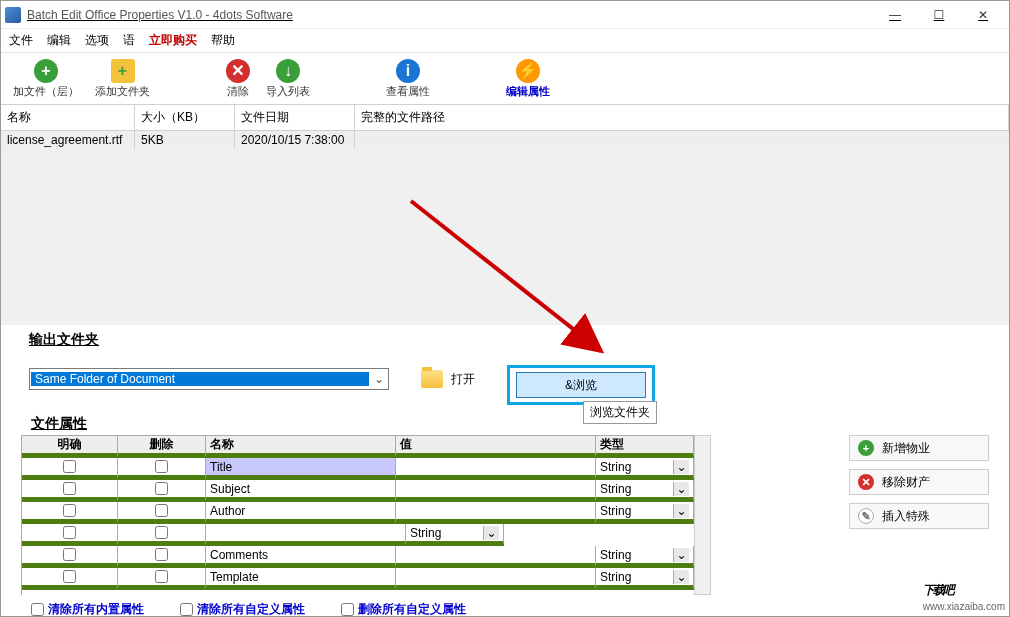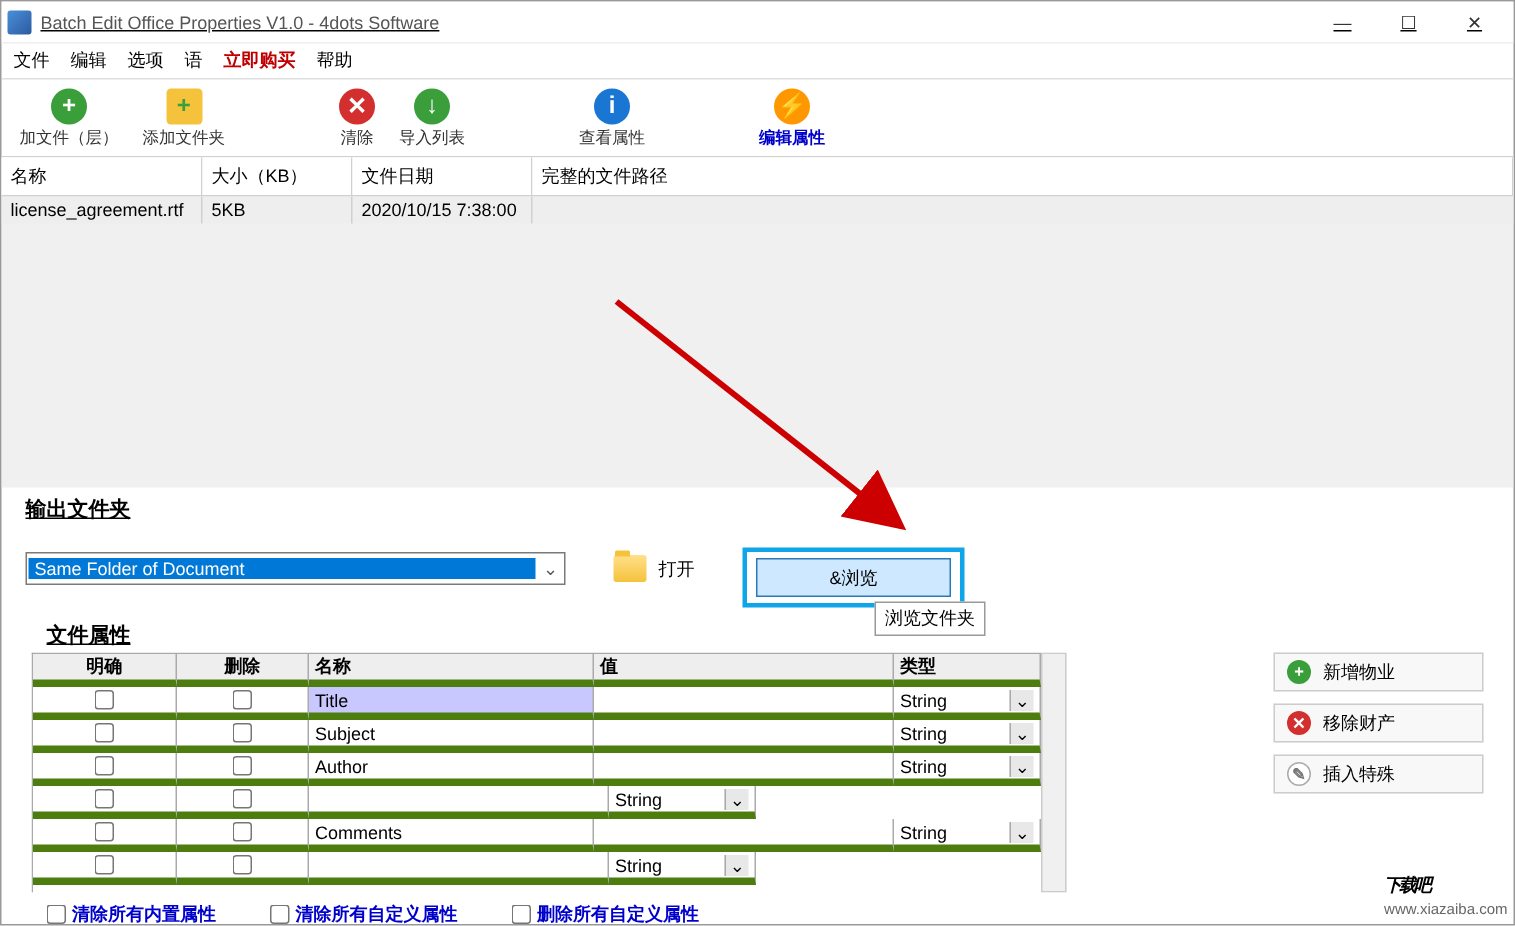--- a/index.html
+++ b/index.html
@@ -29,21 +29,21 @@
 .filelist-header { display: flex; background: #fff; border-bottom: 1px solid #d0d0d0; }
 .filelist-header .col { padding: 4px 6px; border-right: 1px solid #d0d0d0; background: #fff; }
 .filelist-row { display: flex; background: #eee; }
 .filelist-row .cell { padding: 2px 6px; border-right: 1px solid #d0d0d0; white-space: nowrap; overflow: hidden; }
 .col-name { width: 134px; }
 .col-size { width: 100px; }
 .col-date { width: 120px; }
 .col-path { flex: 1; }
 
 
-.output-section { padding: 6px 16px 4px; }
+.output-section { padding: 6px 28px 4px; }
 .section-label { font-size: 14px; font-weight: bold; text-decoration: underline; margin-bottom: 4px; }
 .output-row { display: flex; align-items: center; gap: 16px; }
 .combo { width: 360px; height: 22px; border: 1px solid #7a7a7a; background: #fff; display: flex; align-items: center; }
 .combo .sel { flex: 1; padding: 0 4px; background: #0078d7; color: #fff; margin: 1px; }
 .combo .arrow { width: 18px; text-align: center; color: #555; }
 .open-btn { display: flex; align-items: center; gap: 8px; padding: 2px 16px; height: 24px; }
 .browse-wrap { border: 3px solid #0ea5e9; padding: 4px 6px; margin-top: 12px; }
 .browse-btn { width: 130px; height: 26px; background: #cde8ff; border: 1px solid #2a7ab8; display: flex; align-items: center; justify-content: center; }
 .tooltip { position: absolute; left: 582px; top: 400px; background: #fff; border: 1px solid #999; padding: 2px 6px; font-size: 12px; }
 
@@ -264,20 +264,21 @@
                 </div>
               </div>
             </div>
             <div class="row">
               <div class="c pc-clear">
                 <input type="checkbox" style="">
               </div>
               <div class="c pc-del">
                 <input type="checkbox" style="">
               </div>
+              <div class="c pc-name">Template</div>
               <div class="c pc-val"></div>
               <div class="c pc-type">
                 <div class="type-cell">
                   <span class="tv">String</span>
                   <span class="dd">⌄</span>
                 </div>
               </div>
             </div>
           </div>
       </div>

